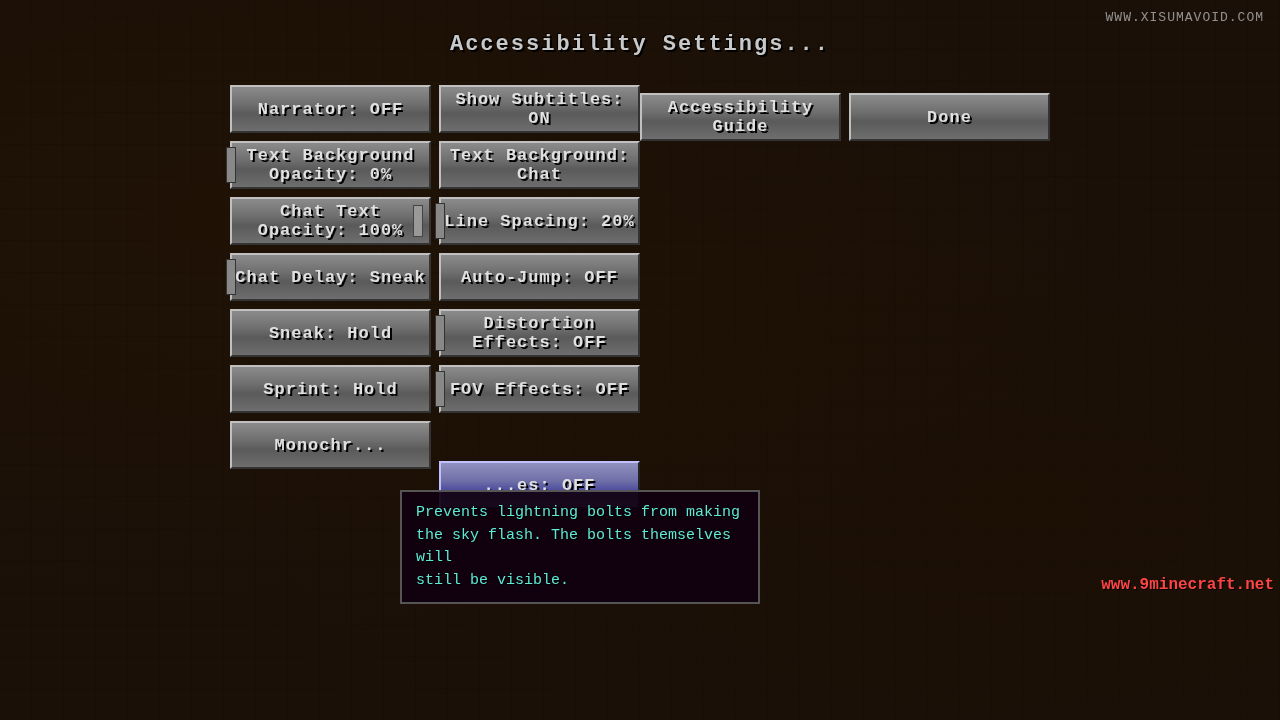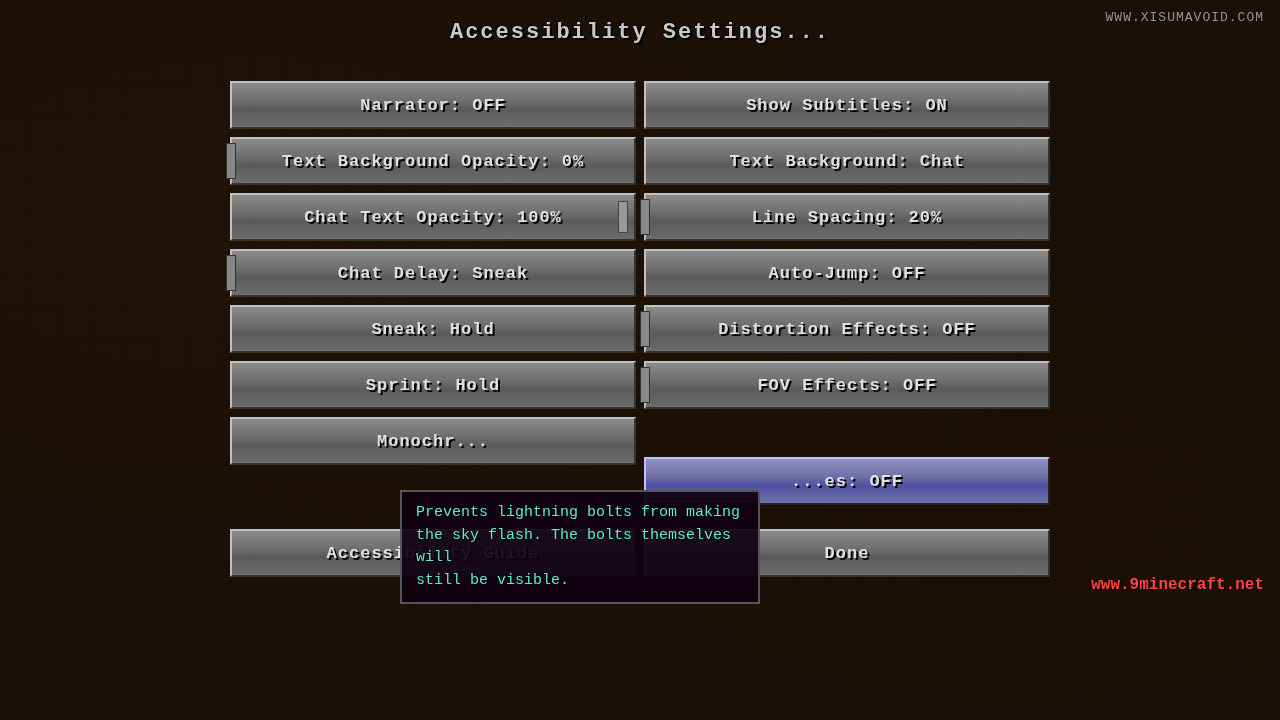--- a/index.html
+++ b/index.html
@@ -29,22 +29,21 @@
     }
 
     .screen {
       position: relative;
       z-index: 1;
       width: 1280px;
       height: 604px;
       display: flex;
       flex-direction: column;
       align-items: center;
-      padding: 20px 0;
-      gap: 8px;
+      padding: 32px 0;
     }
 
     .page-title {
       color: #c8c8c8;
       font-size: 22px;
       letter-spacing: 2px;
       margin-bottom: 28px;
       text-shadow: 2px 2px 0 #000, -1px -1px 0 #000;
       font-weight: bold;
     }
@@ -119,32 +118,32 @@
       right: 16px;
       color: rgba(200,200,200,0.7);
       font-size: 13px;
       letter-spacing: 1px;
       font-family: 'Courier New', monospace;
     }
 
     .watermark-bottom {
       position: absolute;
       bottom: 10px;
-      right: 16px;
+      right: 6px;
       color: #ff4444;
       font-size: 16px;
       font-weight: bold;
       font-family: 'Courier New', monospace;
       text-shadow: 1px 1px 0 #000;
     }
 
     .main-content {
       width: 820px;
       display: flex;
-      flex-direction: column;
+      flex-direction: row;
       align-items: flex-start;
     }
 
     
     .row-with-slider {
       position: relative;
     }
 
     .left-tab {
       position: absolute;

